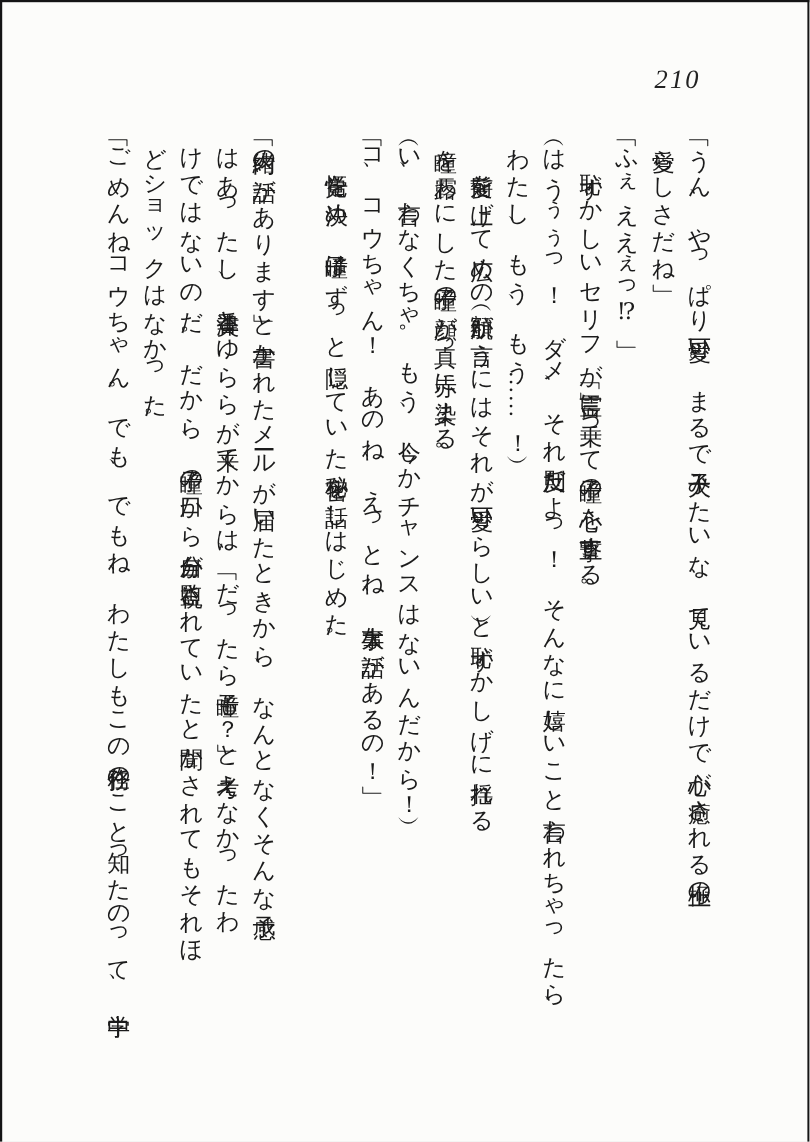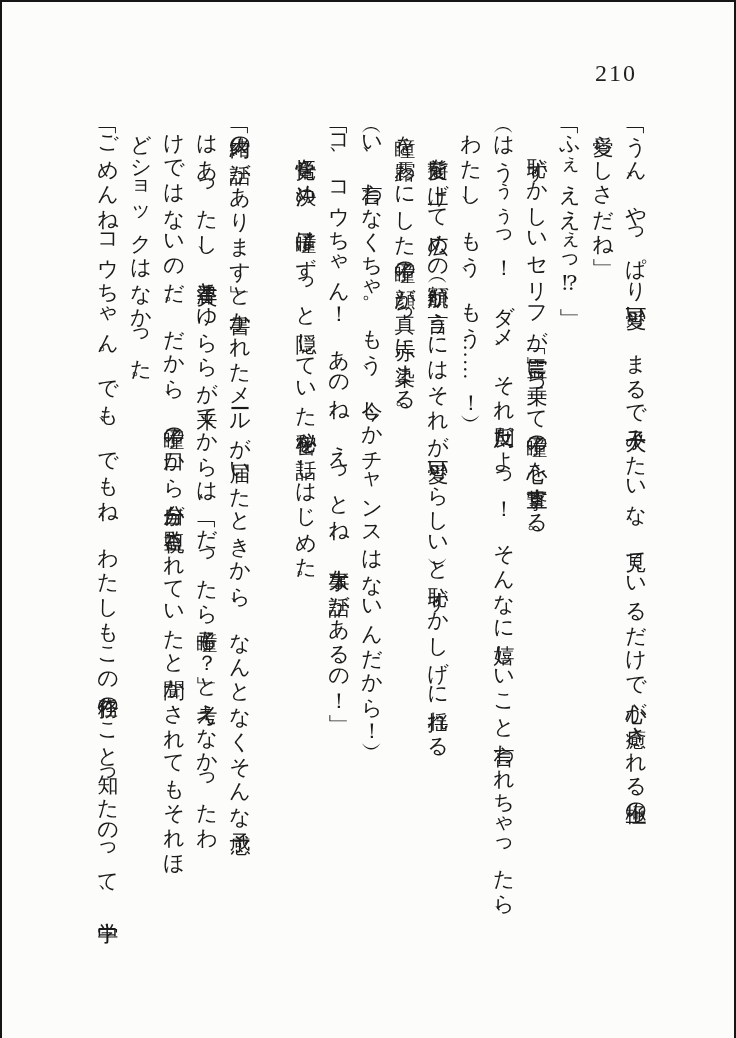--- a/index.html
+++ b/index.html
@@ -14,20 +14,21 @@
     border-left: 2px solid #151515;
     border-right: 2px solid #151515;
     overflow: hidden;
     font-family: "Liberation Serif", "DejaVu Serif", serif;
     color: #1b1b1b;
   }
   .page-number {
     position: absolute;
     top: 58px;
     left: 593px;
+    font-style: italic;
     font-size: 24px;
     letter-spacing: 2px;
     color: #222;
   }
   .text-block {
     position: absolute;
     top: 118px;
     right: 82px;
     width: 566px;
     height: 848px;

